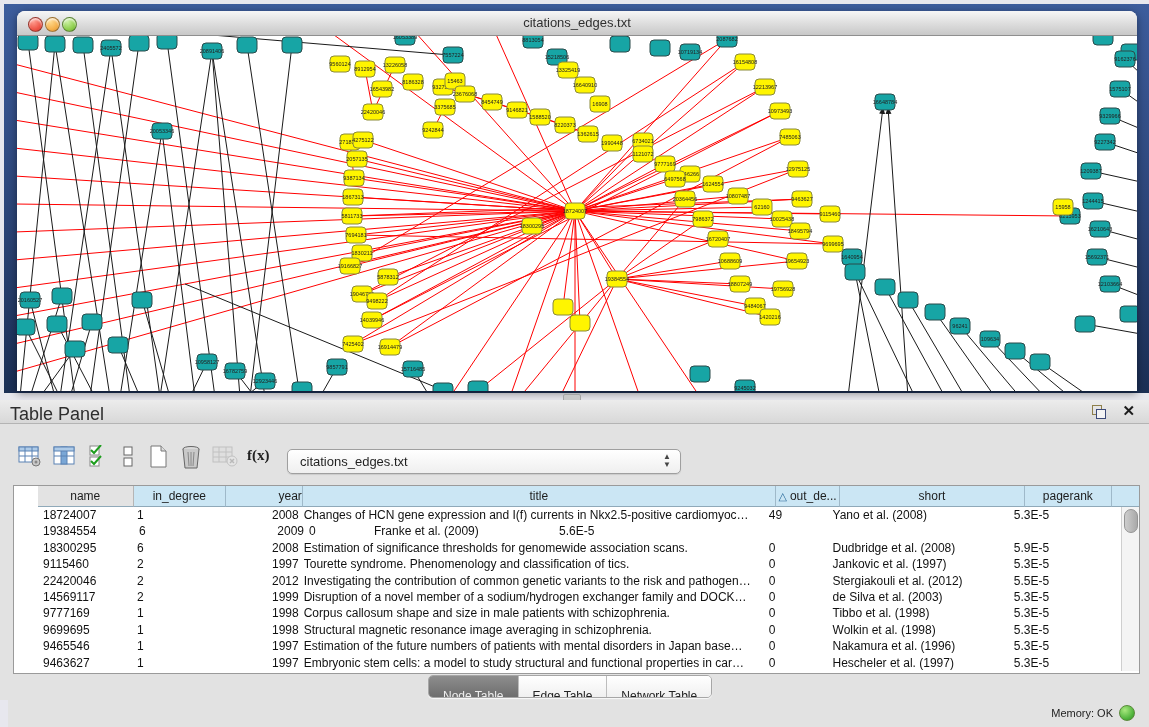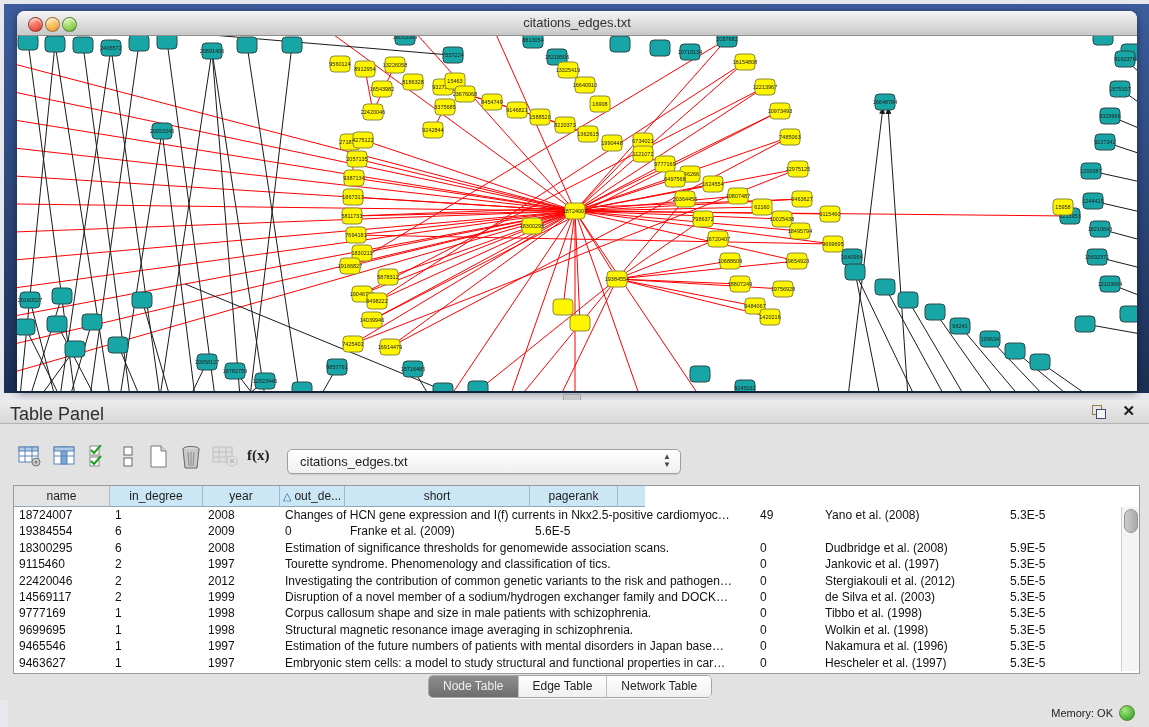--- a/index.html
+++ b/index.html
@@ -33,26 +33,26 @@
   #combo-arrows{position:absolute;right:9px;top:3px;font-size:8px;line-height:8px;color:#444;text-align:center;}
   
   #grid{position:absolute;left:13px;top:85px;width:1125px;height:187px;background:#fff;border:1px solid #9a9a9a;}
   #header-row{display:flex;height:21px;}
   .hcell{box-sizing:border-box;height:21px;background:#cbe6f4;border-right:1px solid #9fb9c9;border-bottom:1px solid #8fa9b9;font-size:12px;color:#1d1d1d;text-align:center;line-height:20px;overflow:hidden;white-space:nowrap;}
   .hcell.first{background:#e3e3e3;border-right:1px solid #b5b5b5;}
   .sort-tri{color:#2a6a9a;font-size:11px;}
   #body-rows{position:absolute;left:0;top:21px;width:1081px;height:164px;overflow:hidden;}
   .trow{display:flex;height:16.4px;line-height:16.4px;font-size:12px;color:#111;}
   .tcell{box-sizing:border-box;padding-left:5px;overflow:hidden;white-space:nowrap;}
-  .c0{width:96px;}.c1{width:93px;}.c2{width:77px;}.c3{width:475px;}.c4{width:65px;}.c5{width:185px;}.c6{width:88px;}.cf{width:27px;}
+  .c0{width:96px;margin-left:24px;}.c1{width:93px;}.c2{width:77px;text-align:right;}.c3{width:475px;}.c4{width:65px;}.c5{width:185px;}.c6{width:88px;}.cf{width:27px;}
   #vscroll{position:absolute;right:0;top:21px;width:17px;height:164px;background:#f4f4f4;border-left:1px solid #cfcfcf;}
   #vthumb{position:absolute;left:2px;top:2px;width:12px;height:22px;border-radius:7px;background:linear-gradient(90deg,#cdcdcd,#a9a9a9);border:1px solid #949494;}
   
   #tabs{position:absolute;left:428px;top:275px;height:21px;display:flex;border:1px solid #a6a6a6;border-radius:5px;overflow:hidden;box-shadow:0 1px 1px rgba(255,255,255,.8);}
-  .tab{box-sizing:border-box;height:21px;line-height:20px;font-size:12px;padding:0 14px;background:linear-gradient(180deg,#ffffff,#f0f0f0);color:#222;border-right:1px solid #bdbdbd;}
+  .tab{box-sizing:border-box;height:21px;line-height:20px;font-size:12px;padding:10px 14px;background:linear-gradient(180deg,#ffffff,#f0f0f0);color:#222;border-right:1px solid #bdbdbd;}
   .tab:last-child{border-right:none;}
   .tab.selected{background:linear-gradient(180deg,#8d8d8d,#6e6e6e);color:#efefef;}
   
   #status-bar{position:absolute;left:8px;top:700px;width:1149px;height:27px;background:#e2e2e2;}
   #memory-label{position:absolute;right:44px;top:7px;font-size:11px;color:#222;}
   #memory-dot{position:absolute;right:22px;top:5px;width:14px;height:14px;border-radius:50%;border:1px solid #5a8a3a;background:radial-gradient(circle at 35% 30%,#a8e87e,#4fb33c 65%,#338a27);}
 </style>
 </head>
 <body>
 
@@ -765,20 +765,21 @@
       <span id="combo-label">citations_edges.txt</span>
       <div id="combo-arrows">▲<br>▼</div>
     </div>
   </div>
 
   <div id="grid">
     <div id="header-row">
         <div class="hcell c0 first">name</div>
         <div class="hcell c1">in_degree</div>
         <div class="hcell c2">year</div>
+        <div class="hcell c3">title</div>
         <div class="hcell c4"><span class="sort-tri">△ </span>out_de...</div>
         <div class="hcell c5">short</div>
         <div class="hcell c6">pagerank</div>
         <div class="hcell cf" style="border-right: none;"></div>
       </div>
     <div id="body-rows">
         <div class="trow">
           <div class="tcell c0">18724007</div>
           <div class="tcell c1">1</div>
           <div class="tcell c2">2008</div>

